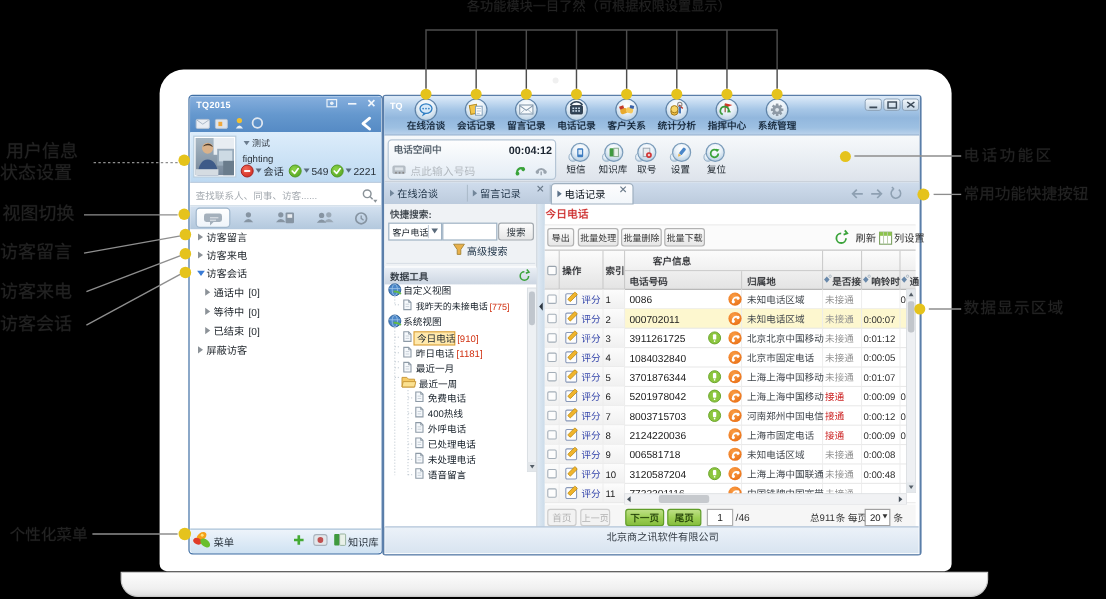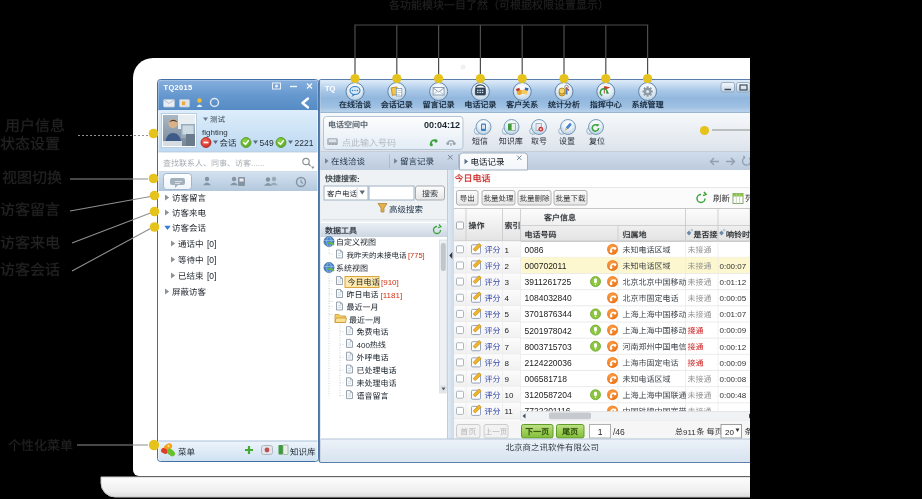--- a/index.html
+++ b/index.html
@@ -1,14 +1,14 @@
 <!DOCTYPE html>
 <html><head><meta charset="utf-8"><style>
 html,body{margin:0;padding:0;background:#000;}
-#stage{position:relative;width:750px;height:499px;background:#000;overflow:hidden;font-family:"Liberation Sans",sans-serif;}
+#stage{position:relative;width:922px;height:499px;background:#000;overflow:hidden;font-family:"Liberation Sans",sans-serif;}
 svg{position:absolute;left:0;top:0;display:block;}
 </style></head><body>
 <div id="stage">
 <svg width="922" height="499" viewBox="0 0 922 499">
       <defs>
 <linearGradient id="gTitleL" x1="0" y1="0" x2="0" y2="1">
           <stop offset="0" stop-color="#85aedd"></stop>
           <stop offset="0.5" stop-color="#6598ce"></stop>
           <stop offset="1" stop-color="#558ac4"></stop>
         </linearGradient>

